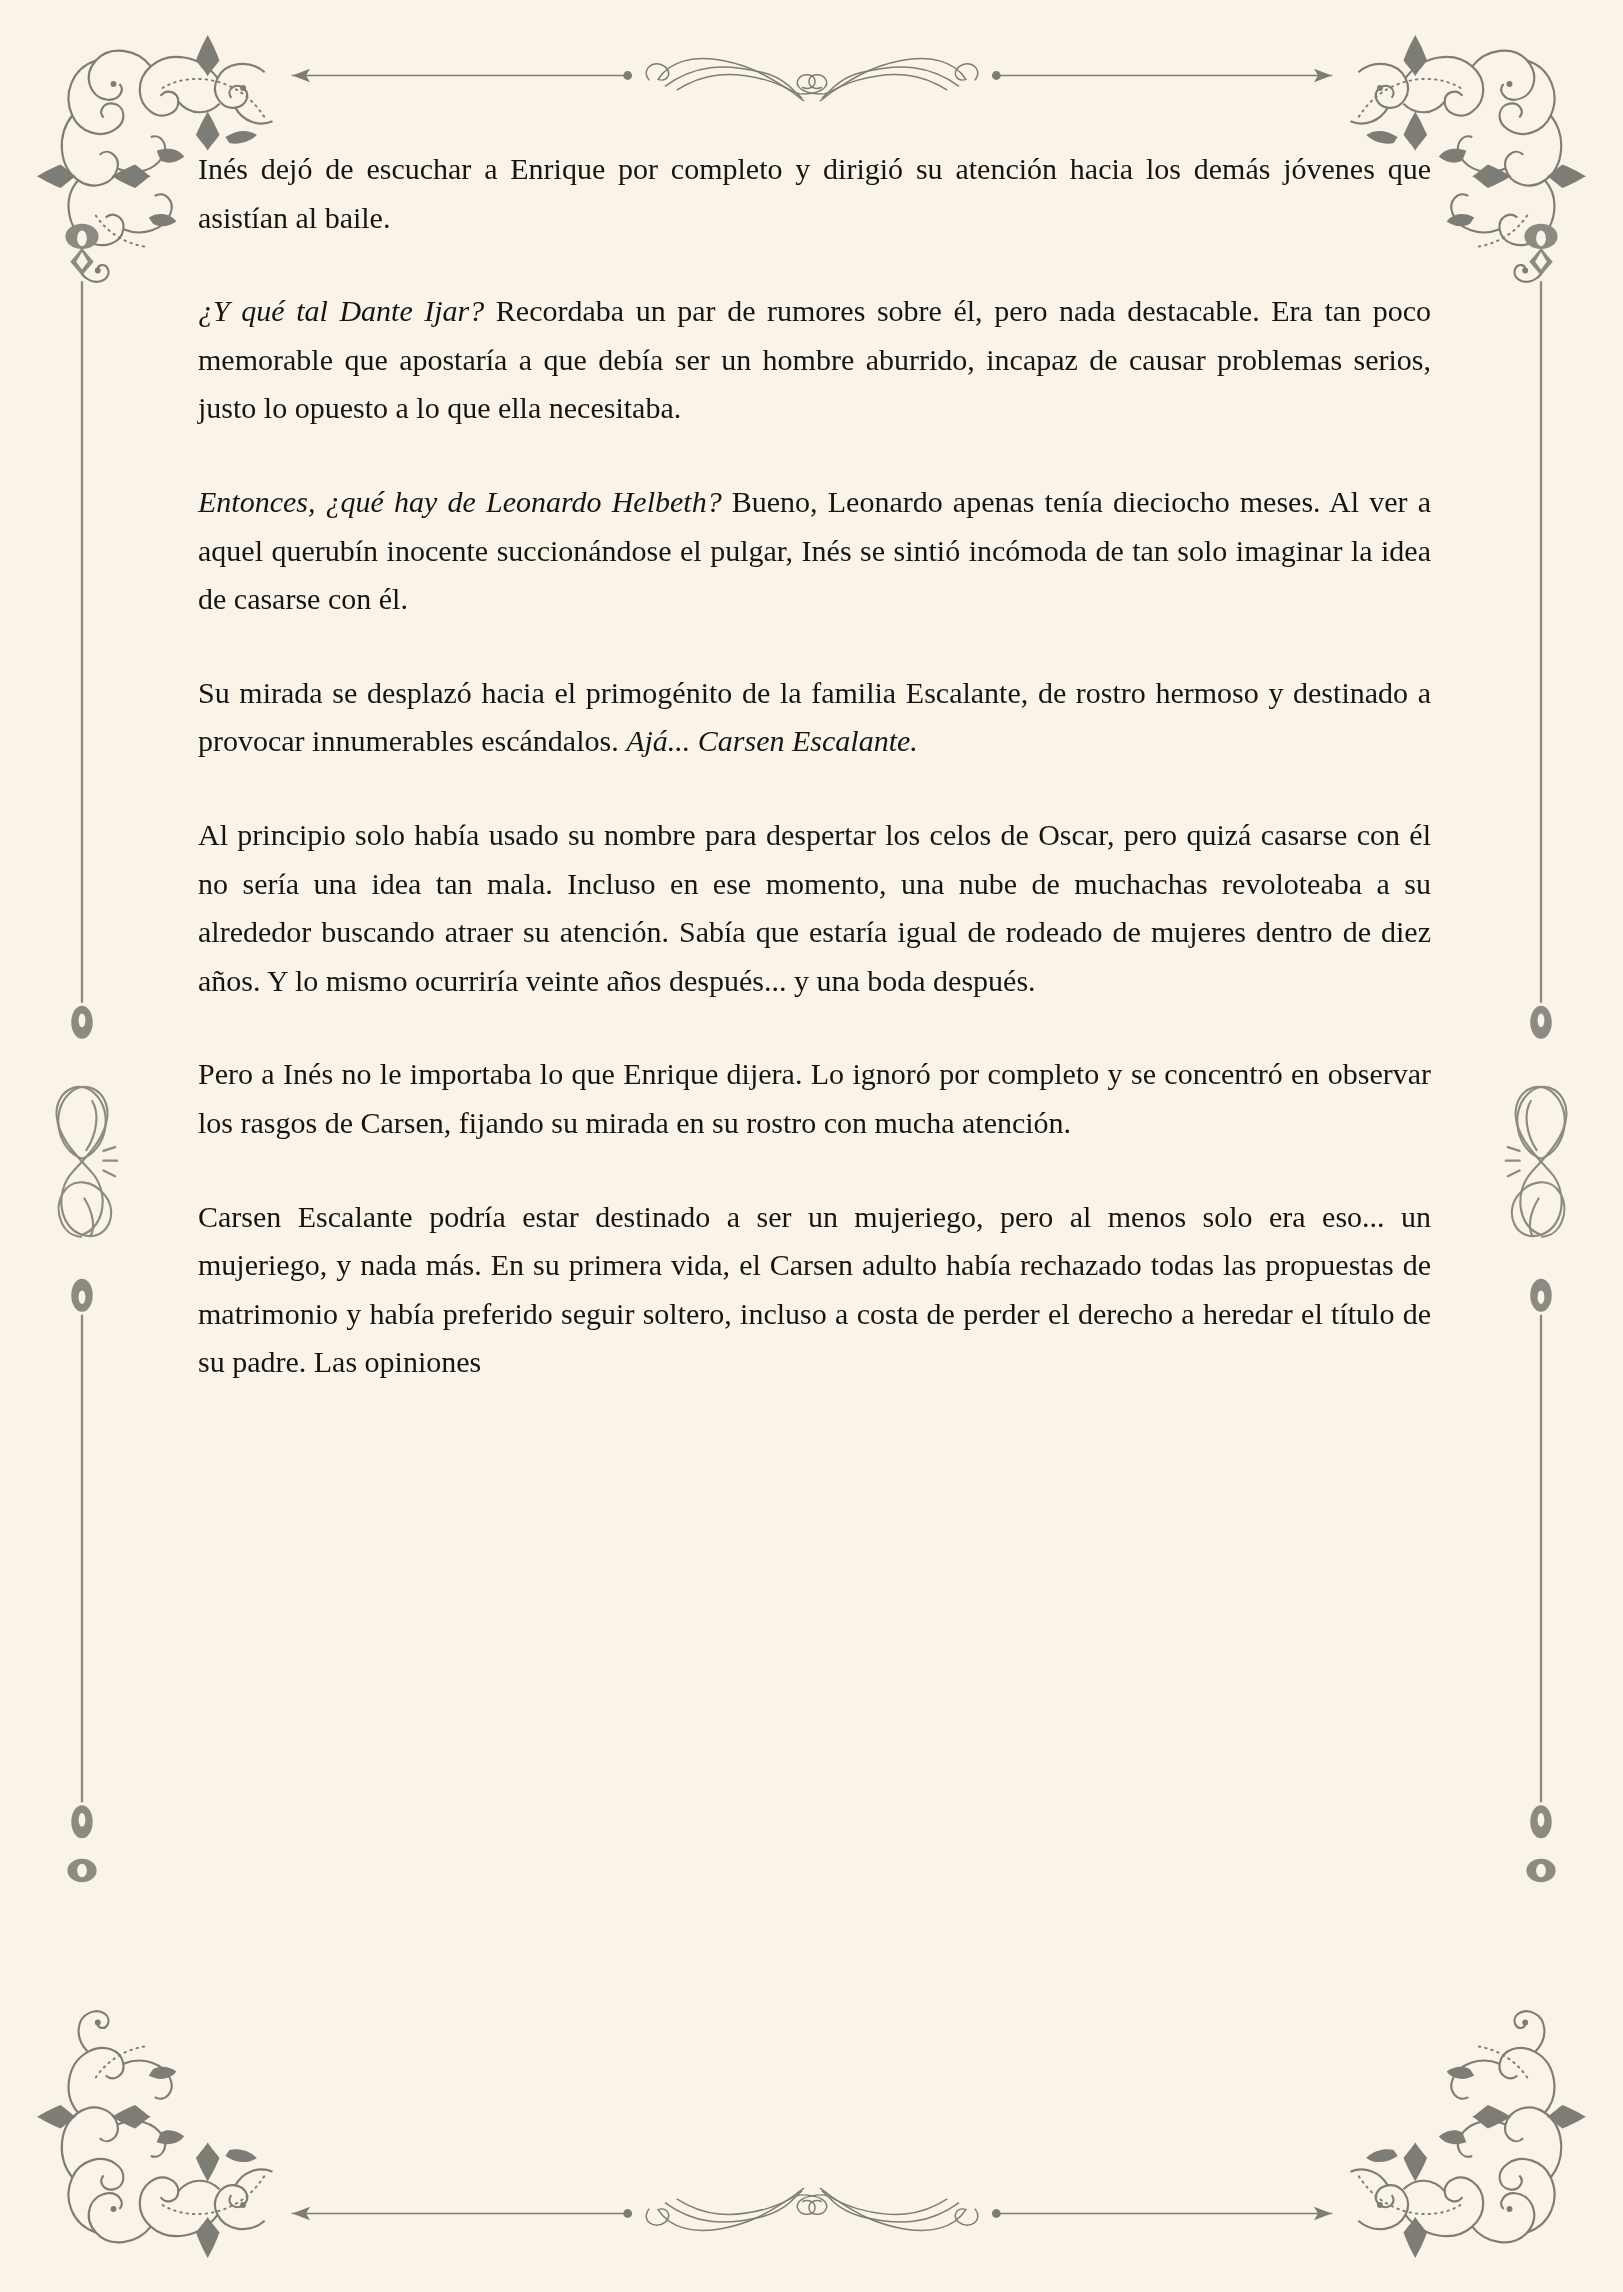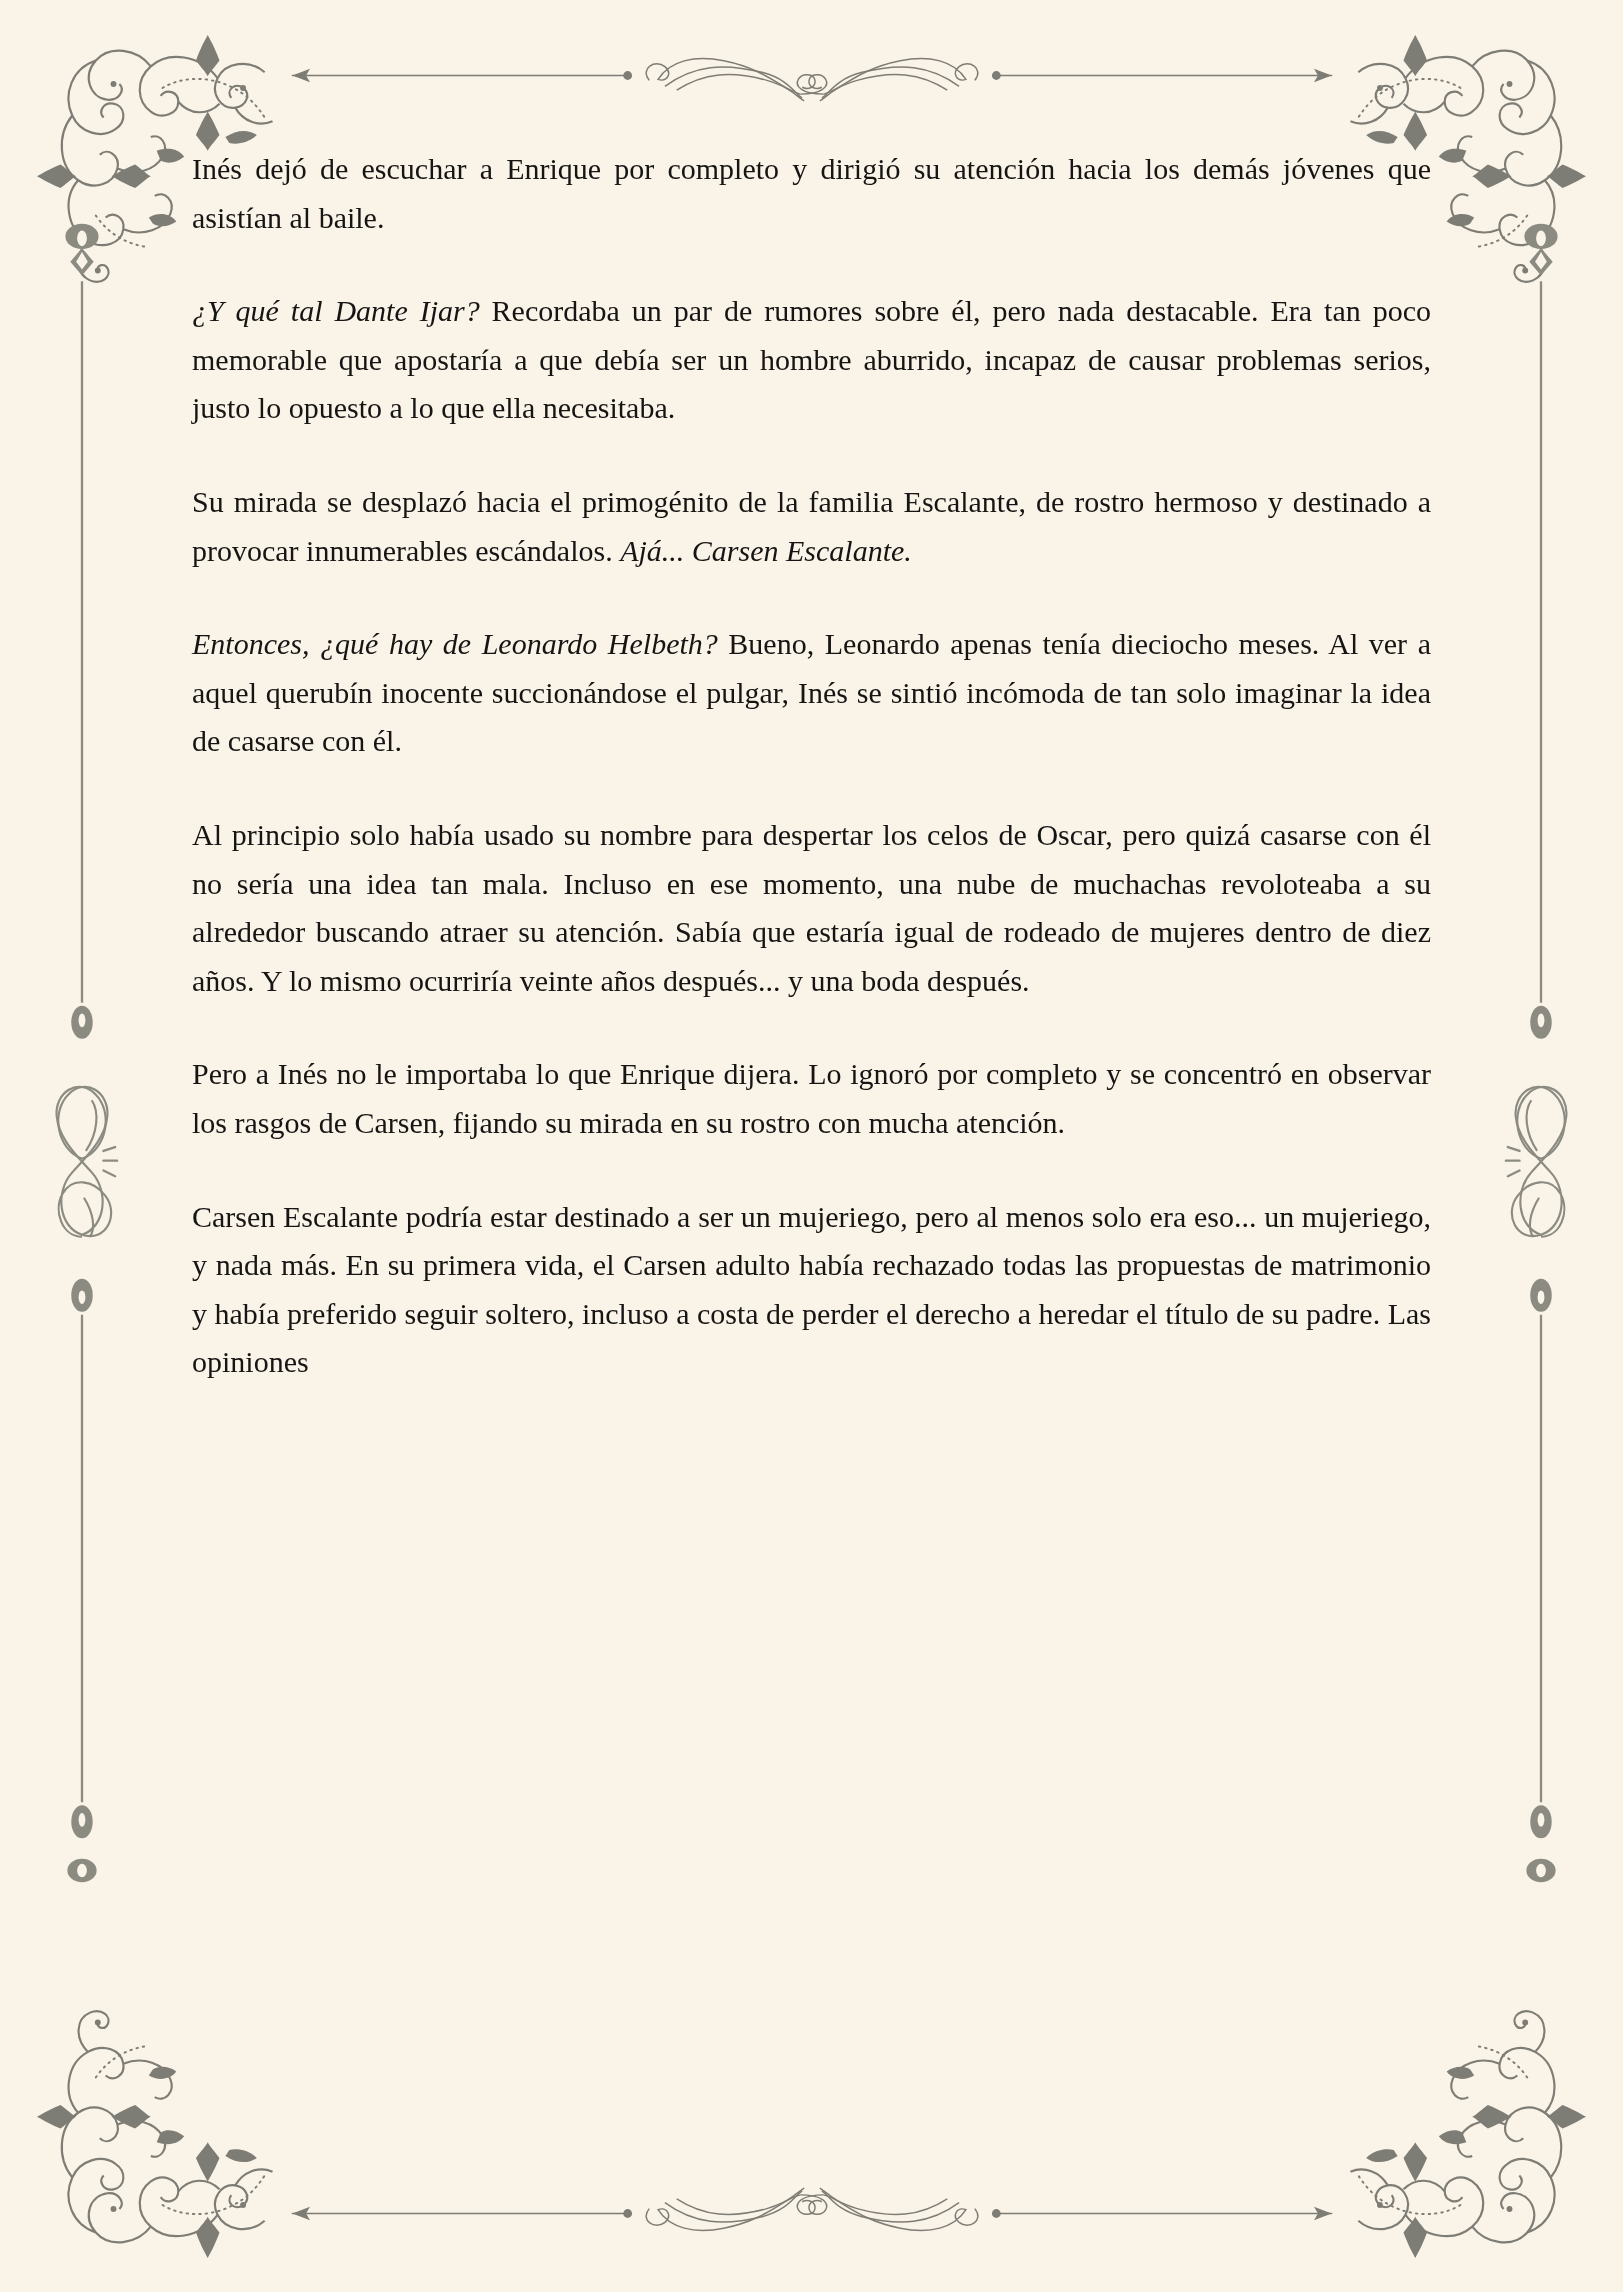--- a/index.html
+++ b/index.html
@@ -36,21 +36,21 @@
 
   
   .content {
     position: absolute;
     left: 192px;
     top: 145px;
     width: 1239px;
   }
 
   .para {
-    margin: 0 0 45px 0;
+    margin: 0 0 45px 6px;
     font-size: 30px;
     line-height: 1.62;
     color: #161514;
     text-align: justify;
     text-justify: inter-word;
     hyphens: none;
   }
 
   .para:last-child { margin-bottom: 0; }
 
@@ -304,21 +304,21 @@
         <path d="M62 952 L74 948"></path>
         <path d="M62 962 L76 962"></path>
         <path d="M62 972 L74 978"></path>
       </g>
     </svg>
   </div>
 
   <div class="content">
       <p class="para"><span>Inés dejó de escuchar a Enrique por completo y dirigió su atención hacia los demás jóvenes que asistían al baile.</span></p>
       <p class="para"><em>¿Y qué tal Dante Ijar?</em><span> Recordaba un par de rumores sobre él, pero nada destacable. Era tan poco memorable que apostaría a que debía ser un hombre aburrido, incapaz de causar problemas serios, justo lo opuesto a lo que ella necesitaba.</span></p>
+      <p class="para"><em>Entonces, ¿qué hay de Leonardo Helbeth?</em><span> Bueno, Leonardo apenas tenía dieciocho meses. Al ver a aquel querubín inocente succionándose el pulgar, Inés se sintió incómoda de tan solo imaginar la idea de casarse con él.</span></p>
       <p class="para"><span>Su mirada se desplazó hacia el primogénito de la familia Escalante, de rostro hermoso y destinado a provocar innumerables escándalos. </span><em>Ajá... Carsen Escalante.</em></p>
-      <p class="para"><em>Entonces, ¿qué hay de Leonardo Helbeth?</em><span> Bueno, Leonardo apenas tenía dieciocho meses. Al ver a aquel querubín inocente succionándose el pulgar, Inés se sintió incómoda de tan solo imaginar la idea de casarse con él.</span></p>
       <p class="para"><span>Al principio solo había usado su nombre para despertar los celos de Oscar, pero quizá casarse con él no sería una idea tan mala. Incluso en ese momento, una nube de muchachas revoloteaba a su alrededor buscando atraer su atención. Sabía que estaría igual de rodeado de mujeres dentro de diez años. Y lo mismo ocurriría veinte años después... y una boda después.</span></p>
       <p class="para"><span>Pero a Inés no le importaba lo que Enrique dijera. Lo ignoró por completo y se concentró en observar los rasgos de Carsen, fijando su mirada en su rostro con mucha atención.</span></p>
       <p class="para"><span>Carsen Escalante podría estar destinado a ser un mujeriego, pero al menos solo era eso... un mujeriego, y nada más. En su primera vida, el Carsen adulto había rechazado todas las propuestas de matrimonio y había preferido seguir soltero, incluso a costa de perder el derecho a heredar el título de su padre. Las opiniones</span></p>
     </div>
 
 </div>
 
 
 </body></html>

